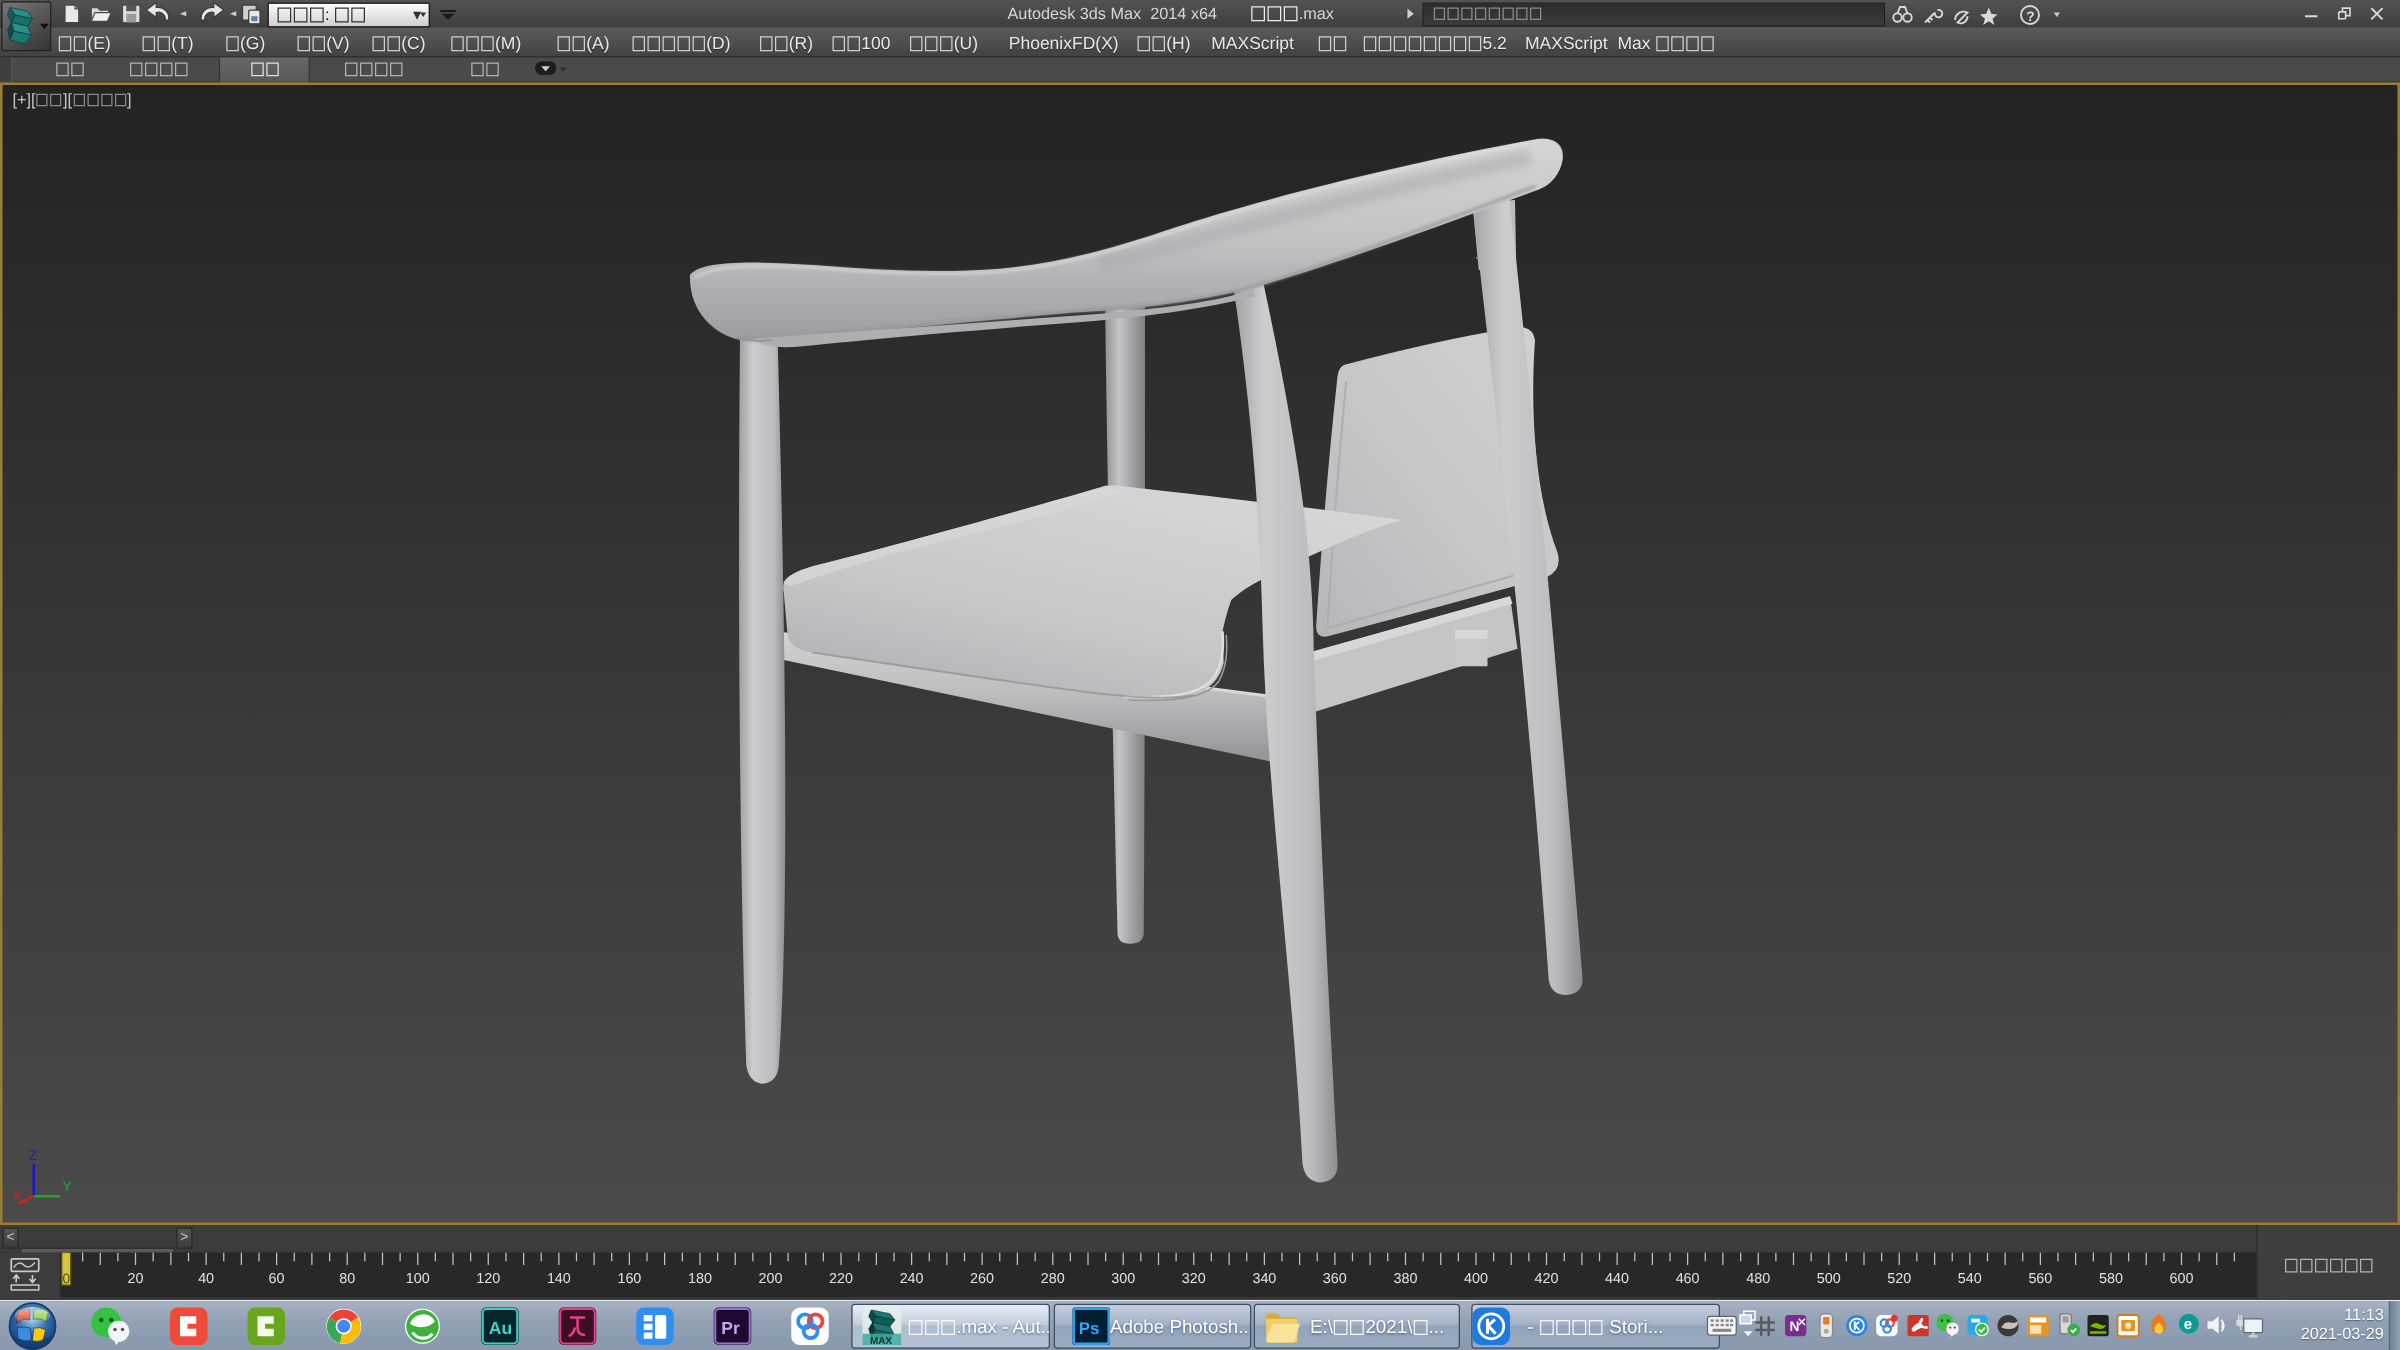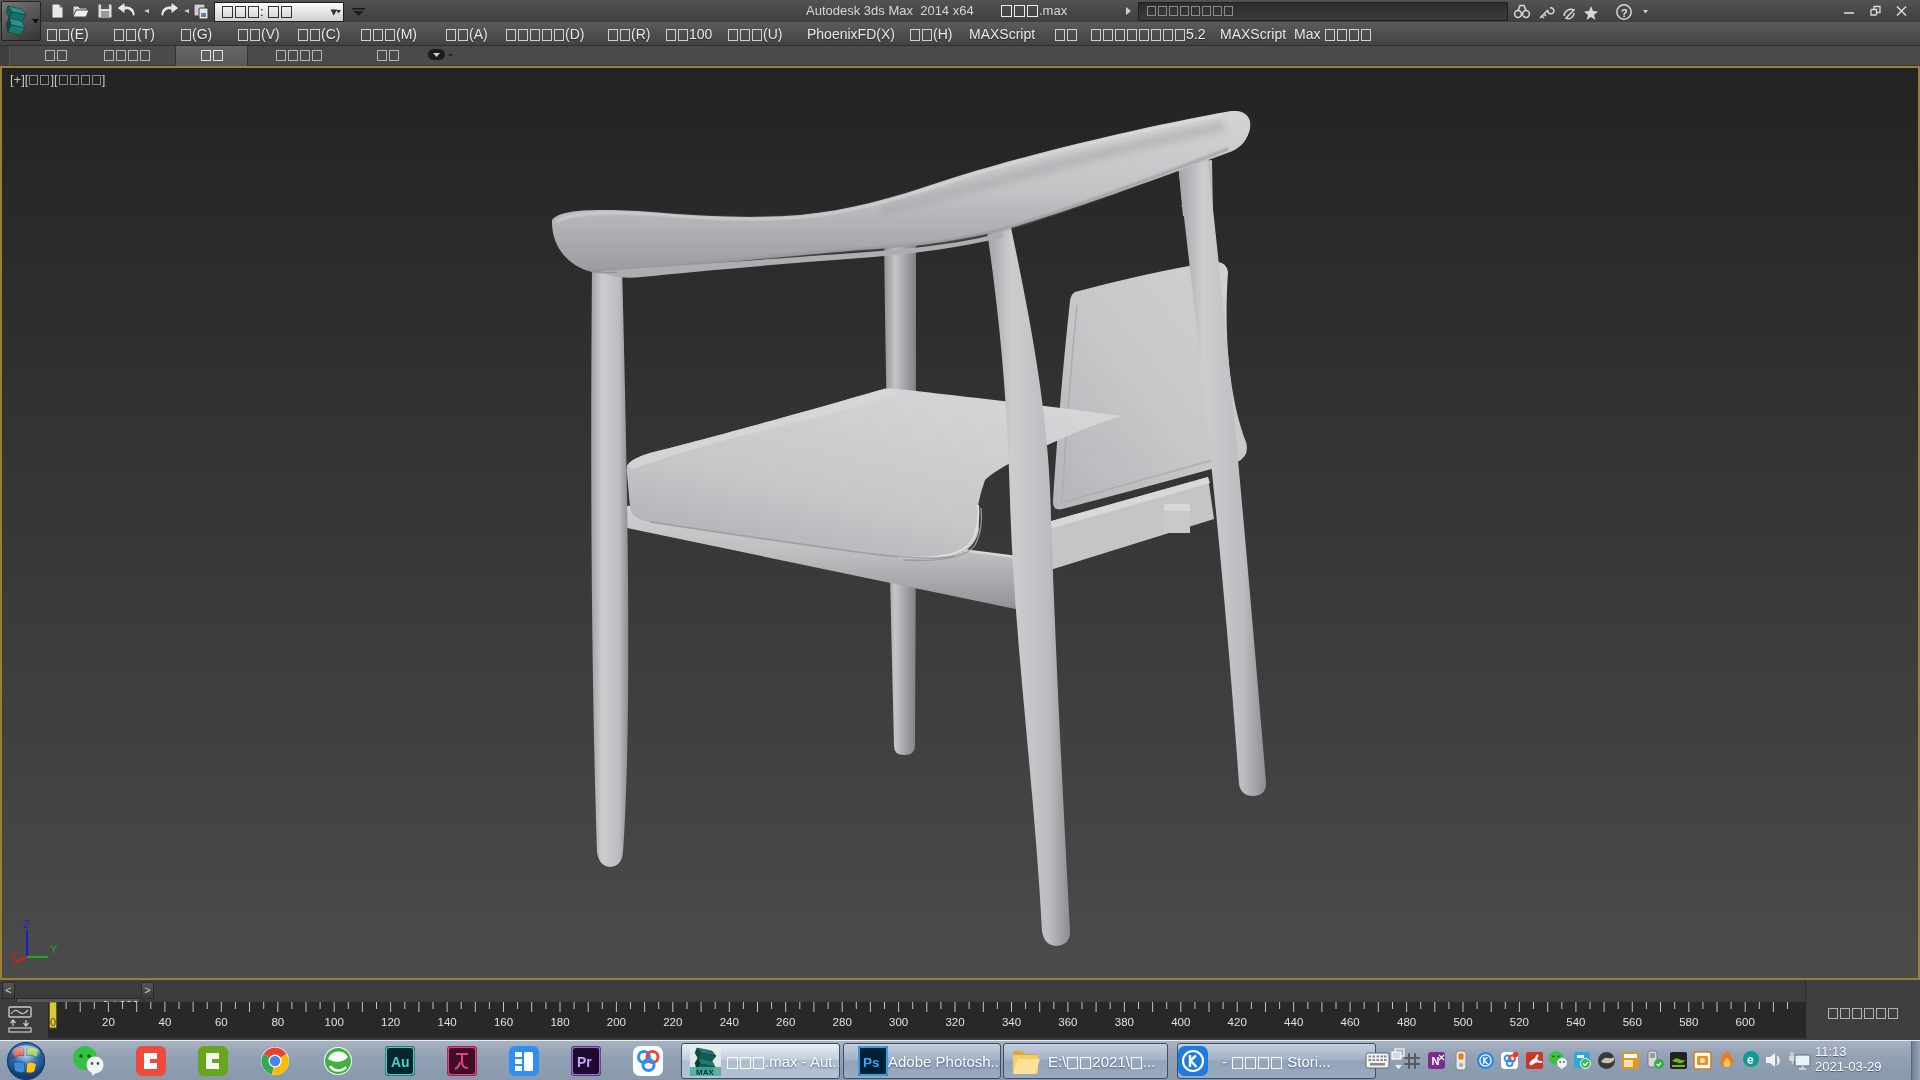--- a/index.html
+++ b/index.html
@@ -28,21 +28,21 @@
 #timerow{left:0;top:980px;width:1920px;height:22px;background:#3c3c3c}
 #trackbar{left:0;top:1002px;width:1920px;height:38px;background:#3c3c3c}
 #ruler{position:absolute;left:48px;top:0;width:1757px;height:36px;background:#282828}
 #botright{left:1805px;top:980px;width:115px;height:60px;background:#3e3e3e;border-left:1px solid #2a2a2a;z-index:3}
 
 #taskbar{left:0;top:1040px;width:1920px;height:40px;background:linear-gradient(#a8b3c2,#93a1b4 40%,#8c9cb0 75%,#8a99ab);border-top:1px solid #e7ecf2;z-index:10}
 .tbtn{position:absolute;top:2px;height:36px;border:1px solid #3c4f66;border-radius:3px;color:#fff;font-size:15px;text-shadow:0 1px 2px rgba(0,30,60,.55);overflow:hidden}
 .tbtn .lbl{position:absolute;left:44px;top:9px;white-space:nowrap}
 .tactive{background:linear-gradient(#e9eef4,#c2cedd 45%,#aebdd0 50%,#b4c2d4)}
 .tinact{background:linear-gradient(#c4cfdd,#a3b2c6 45%,#93a4bb 50%,#9aaabf)}
-#clock{position:absolute;left:1815px;top:3px;width:92px;height:34px;color:#fff;font-size:13px;text-align:left;text-shadow:0 1px 1px rgba(0,30,60,.5)}
+#clock{position:absolute;left:1815px;top:3px;width:92px;height:34px;color:#fff;font-size:13px;text-align:right;text-shadow:0 1px 1px rgba(0,30,60,.5)}
 #showdesk{position:absolute;left:1911px;top:0;width:9px;height:40px;background:linear-gradient(90deg,#6f8096,#93a3b6);border-left:1px solid #5a6b80}
 </style></head>
 <body>
 <div id="page">
 
 <div class="abs" id="titlebar"></div>
 <div class="abs" id="menubar"></div>
 <div class="abs" id="ribbon"></div>
 <div class="abs" id="logobtn">
 <svg width="38" height="38" viewBox="0 0 38 38">

